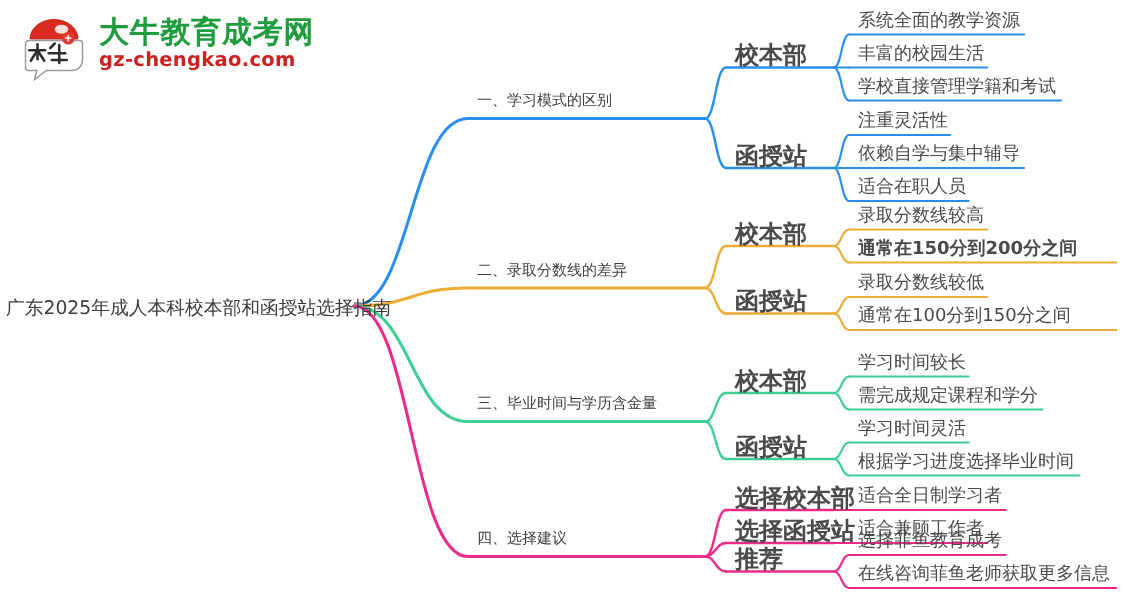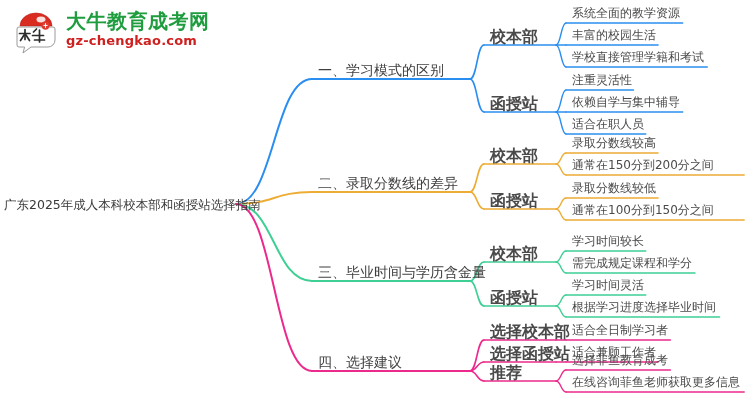--- a/index.html
+++ b/index.html
@@ -25,21 +25,21 @@
     left: 0; top: 0;
     width: 750px;
     height: 410px;
   }
   .node-label {
     position: absolute;
     white-space: nowrap;
     color: #4a4a4a;
     line-height: 1;
   }
-  .lvl1 { font-size: 14px; color: #3f3f3f; }
+  .lvl1 { font-size: 10px; color: #3f3f3f; }
   .lvl2 { font-size: 16px; color: #4a4a4a; font-weight: bold; }
   .lvl3 { font-size: 12px; color: #4a4a4a; }
   .root-label {
     position: absolute;
     white-space: nowrap;
     font-size: 12.5px;
     color: #3a3a3a;
   }
 
   
@@ -192,21 +192,21 @@
       <div class="node-label lvl3" style="left: 572px; top: 7px;">系统全面的教学资源</div>
       <div class="node-label lvl3" style="left: 572px; top: 29px;">丰富的校园生活</div>
       <div class="node-label lvl3" style="left: 572px; top: 51px;">学校直接管理学籍和考试</div>
       <div class="node-label lvl2" style="left: 490px; top: 96px;">函授站</div>
       <div class="node-label lvl3" style="left: 572px; top: 74px;">注重灵活性</div>
       <div class="node-label lvl3" style="left: 572px; top: 96px;">依赖自学与集中辅导</div>
       <div class="node-label lvl3" style="left: 572px; top: 118px;">适合在职人员</div>
       <div class="node-label lvl1" style="left: 318px; top: 176px;">二、录取分数线的差异</div>
       <div class="node-label lvl2" style="left: 490px; top: 148px;">校本部</div>
       <div class="node-label lvl3" style="left: 572px; top: 137px;">录取分数线较高</div>
-      <div class="node-label lvl3" style="left: 572px; top: 159px;">通常在150分到200分之间</div>
+      <div class="node-label lvl3" style="left: 572px; top: 159px; font-weight: bold;">通常在150分到200分之间</div>
       <div class="node-label lvl2" style="left: 490px; top: 193px;">函授站</div>
       <div class="node-label lvl3" style="left: 572px; top: 182px;">录取分数线较低</div>
       <div class="node-label lvl3" style="left: 572px; top: 204px;">通常在100分到150分之间</div>
       <div class="node-label lvl1" style="left: 318px; top: 265px;">三、毕业时间与学历含金量</div>
       <div class="node-label lvl2" style="left: 490px; top: 246px;">校本部</div>
       <div class="node-label lvl3" style="left: 572px; top: 235px;">学习时间较长</div>
       <div class="node-label lvl3" style="left: 572px; top: 257px;">需完成规定课程和学分</div>
       <div class="node-label lvl2" style="left: 490px; top: 290px;">函授站</div>
       <div class="node-label lvl3" style="left: 572px; top: 279px;">学习时间灵活</div>
       <div class="node-label lvl3" style="left: 572px; top: 301px;">根据学习进度选择毕业时间</div>

